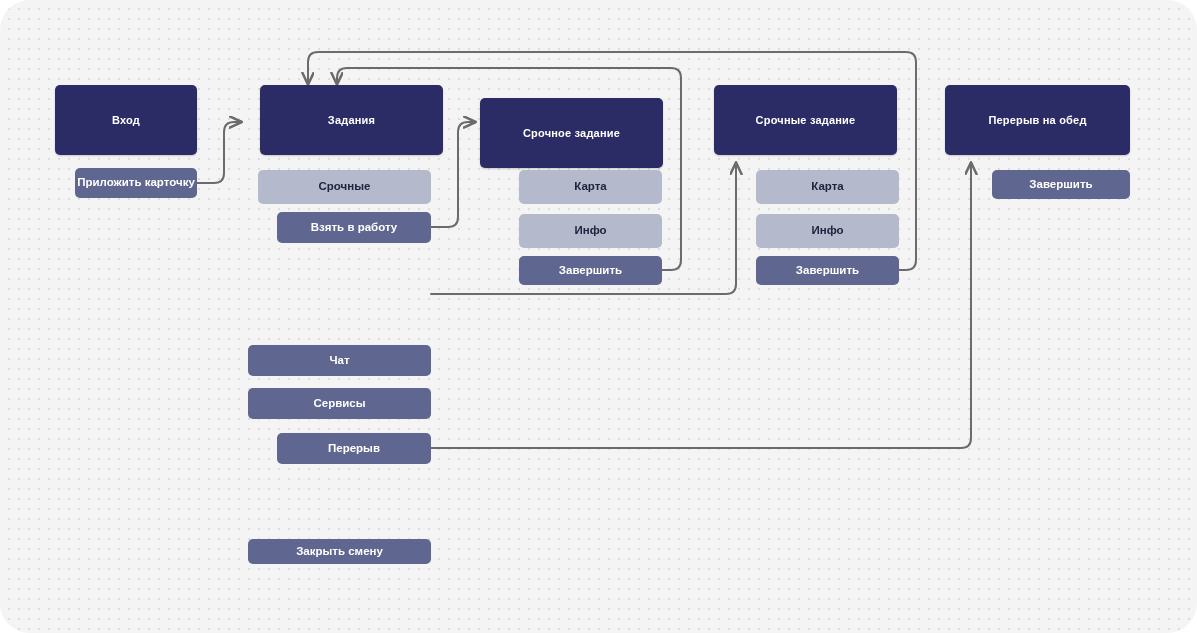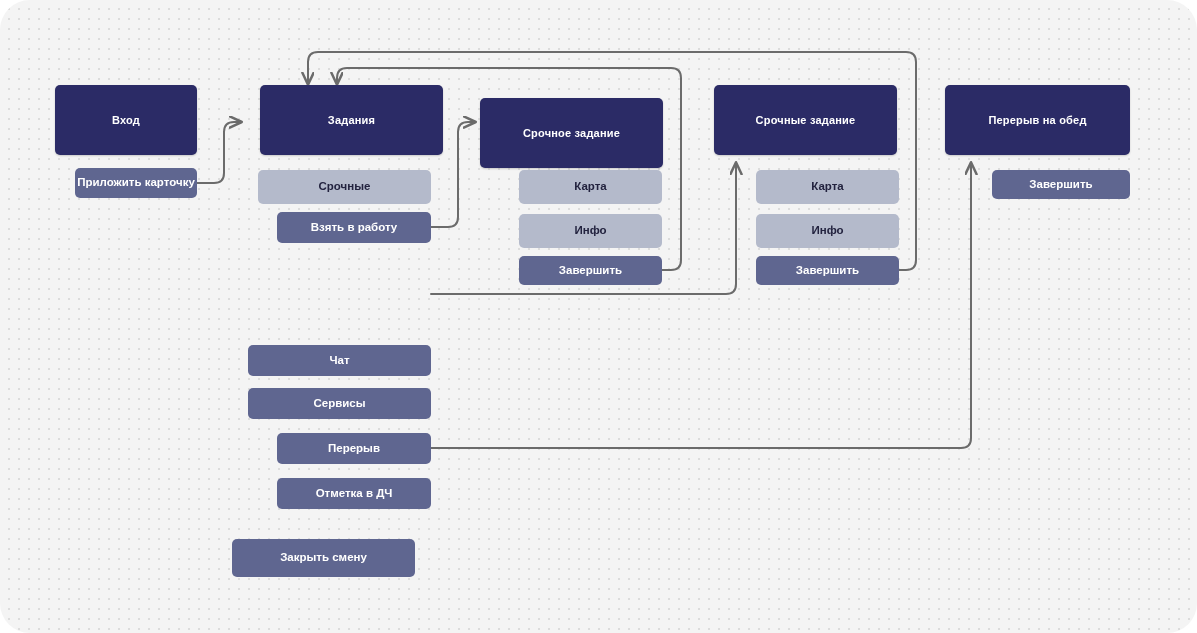--- a/index.html
+++ b/index.html
@@ -94,23 +94,22 @@
 
   <div class="node sub-slate" style="left:277px;top:212px;width:154px;height:31px;">Взять в работу</div>
 
 
   <div class="node sub-slate" style="left:248px;top:345px;width:183px;height:31px;text-align:center;">Чат</div>
 
   <div class="node sub-slate" style="left:248px;top:388px;width:183px;height:31px;">Сервисы</div>
 
   <div class="node sub-slate" style="left:277px;top:433px;width:154px;height:31px;">Перерыв</div>
 
-  <div class="node sub-slate" style="left:277px;top:478px;width:154px;height:31px;">Отметка в ДЧ</div>
 
-  <div class="node sub-slate" style="left:232px;top:539px;width:183px;height:38px;">Закрыть смену</div>
+  <div class="node sub-slate" style="left:248px;top:539px;width:183px;height:25px;">Закрыть смену</div>
 
   <div class="node hdr" style="left:480px;top:98px;width:183px;height:70px;">Срочное задание</div>
 
   <div class="node sub-light" style="left:519px;top:170px;width:143px;height:34px;">Карта</div>
 
   <div class="node sub-light" style="left:519px;top:214px;width:143px;height:34px;">Инфо</div>
 
   <div class="node sub-slate" style="left:519px;top:256px;width:143px;height:29px;">Завершить</div>
 
   <div class="node hdr" style="left:714px;top:85px;width:183px;height:70px;">Срочные задание</div>

